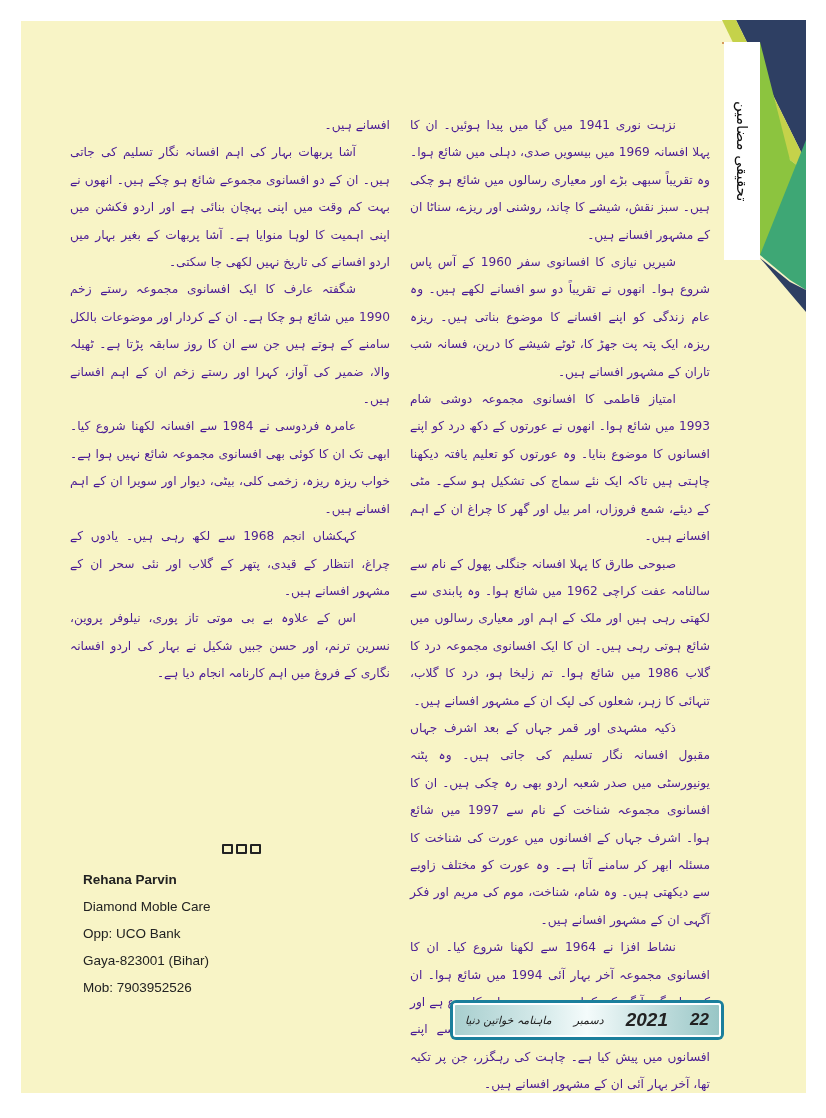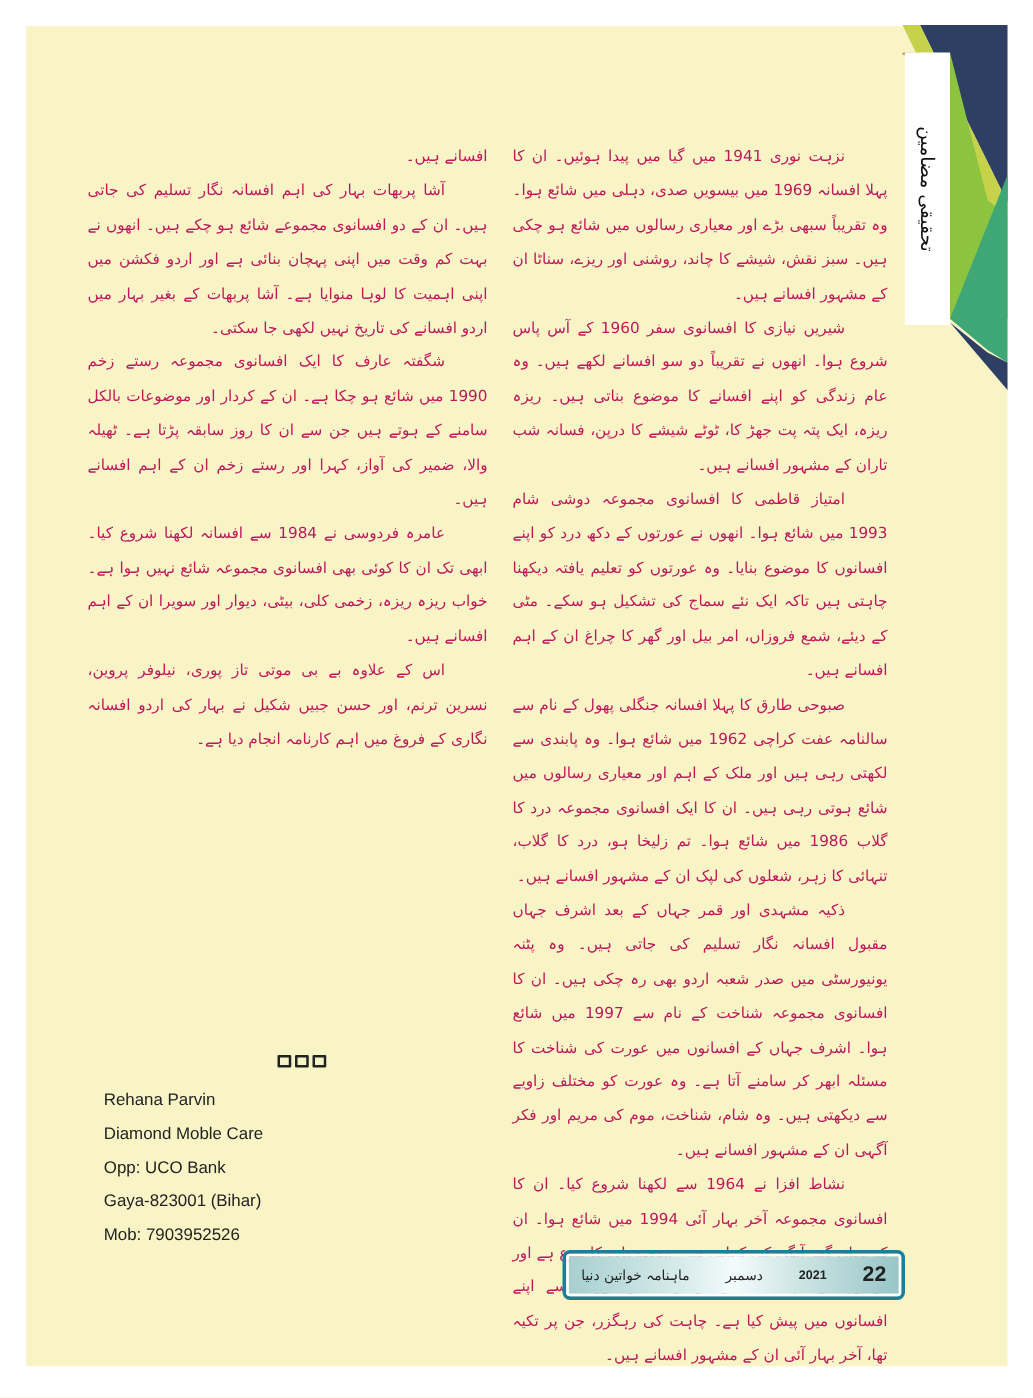--- a/index.html
+++ b/index.html
@@ -16,47 +16,48 @@
     position: absolute; left: 724px; top: 42px; width: 36px; height: 218px; background: #ffffff;
     display: flex; align-items: center; justify-content: center;
   }
   .side-label {
     writing-mode: vertical-rl; direction: rtl; font-size: 15px; color: #111;
     font-family: "DejaVu Sans", sans-serif; white-space: nowrap;
   }
   .accent-line { position: absolute; left: 722px; top: 42px; width: 14px; height: 2px; background: #d59a5c; }
   .col {
     position: absolute; direction: rtl; text-align: justify;
-    font-family: "DejaVu Sans", sans-serif; font-size: 12.2px; line-height: 27.4px; color: #be185d;
+    font-family: "DejaVu Sans", sans-serif; font-size: 12.2px; line-height: 27.4px; color: #4c1d95;
   }
   .col p { margin: 0; }
   .col p.indent { text-indent: 34px; }
   .col-right { left: 410px; top: 112px; width: 300px; }
   .col-left { left: 70px; top: 112px; width: 320px; }
   .end-marks {
     position: absolute; left: 222px; top: 844px; display: flex; gap: 3px;
   }
   .end-marks span {
     width: 11px; height: 10px; border: 2px solid #222; box-sizing: border-box; border-radius: 1px;
   }
   .address {
     position: absolute; left: 83px; top: 866px; font-family: "Liberation Sans", sans-serif;
     font-size: 13.5px; color: #222; line-height: 27px;
   }
-  .address .name { font-weight: normal; }
+  .address .name { font-weight: bold; }
   .footer {
     position: absolute; left: 453px; top: 1003px; width: 268px; height: 34px;
     border-radius: 3px;
     background: linear-gradient(to right, #a8cfcf 0%, #d9ecec 35%, #f4fbfb 50%, #cde4e4 70%, #98c6c6 100%);
     border: 2px solid #ffffff; box-shadow: 0 0 0 3px #1b7f9c;
     display: flex; align-items: center; justify-content: space-between; padding: 0 10px;
     box-sizing: border-box;
+    font-style: italic;
   }
   .footer .page-no { font-family: "Liberation Sans", sans-serif; font-weight: bold; font-size: 17px; color: #222; }
-  .footer .year { font-family: "Liberation Sans", sans-serif; font-weight: bold; font-size: 10px; color: #222; }
+  .footer .year { font-family: "Liberation Sans", sans-serif; font-weight: bold; font-size: 19px; color: #222; }
   .footer .urdu { font-size: 11px; color: #222; direction: rtl; }
 </style>
 </head>
 <body>
 
 <div class="page"></div>
 
 <svg class="deco" viewBox="0 0 826 1118">
   <polygon points="736,20 806,20 806,162" fill="#2e3f63"></polygon>
   <polygon points="722,20 736,20 806,162 806,172 790,160" fill="#c5d24a"></polygon>
@@ -76,20 +77,21 @@
     <p class="indent">امتیاز قاطمی کا افسانوی مجموعہ دوشی شام 1993 میں شائع ہوا۔ انھوں نے عورتوں کے دکھ درد کو اپنے افسانوں کا موضوع بنایا۔ وہ عورتوں کو تعلیم یافتہ دیکھنا چاہتی ہیں تاکہ ایک نئے سماج کی تشکیل ہو سکے۔ مٹی کے دیئے، شمع فروزاں، امر بیل اور گھر کا چراغ ان کے اہم افسانے ہیں۔</p>
     <p class="indent">صبوحی طارق کا پہلا افسانہ جنگلی پھول کے نام سے سالنامہ عفت کراچی 1962 میں شائع ہوا۔ وہ پابندی سے لکھتی رہی ہیں اور ملک کے اہم اور معیاری رسالوں میں شائع ہوتی رہی ہیں۔ ان کا ایک افسانوی مجموعہ درد کا گلاب 1986 میں شائع ہوا۔ تم زلیخا ہو، درد کا گلاب، تنہائی کا زہر، شعلوں کی لپک ان کے مشہور افسانے ہیں۔</p>
     <p class="indent">ذکیہ مشہدی اور قمر جہاں کے بعد اشرف جہاں مقبول افسانہ نگار تسلیم کی جاتی ہیں۔ وہ پٹنہ یونیورسٹی میں صدر شعبہ اردو بھی رہ چکی ہیں۔ ان کا افسانوی مجموعہ شناخت کے نام سے 1997 میں شائع ہوا۔ اشرف جہاں کے افسانوں میں عورت کی شناخت کا مسئلہ ابھر کر سامنے آتا ہے۔ وہ عورت کو مختلف زاویے سے دیکھتی ہیں۔ وہ شام، شناخت، موم کی مریم اور فکر آگہی ان کے مشہور افسانے ہیں۔</p>
     <p class="indent">نشاط افزا نے 1964 سے لکھنا شروع کیا۔ ان کا افسانوی مجموعہ آخر بہار آئی 1994 میں شائع ہوا۔ ان کے یہاں گھر آنگن کی کہانی ہے۔ موضوعات کا تنوع ہے اور لڑکیوں کے ذہنی انتشار کو بہت خوبصورتی سے اپنے افسانوں میں پیش کیا ہے۔ چاہت کی رہگزر، جن پر تکیہ تھا، آخر بہار آئی ان کے مشہور افسانے ہیں۔</p>
   </div>
 <div class="col col-left" id="col-left">
     <p>افسانے ہیں۔</p>
     <p class="indent">آشا پربھات بہار کی اہم افسانہ نگار تسلیم کی جاتی ہیں۔ ان کے دو افسانوی مجموعے شائع ہو چکے ہیں۔ انھوں نے بہت کم وقت میں اپنی پہچان بنائی ہے اور اردو فکشن میں اپنی اہمیت کا لوہا منوایا ہے۔ آشا پربھات کے بغیر بہار میں اردو افسانے کی تاریخ نہیں لکھی جا سکتی۔</p>
     <p class="indent">شگفتہ عارف کا ایک افسانوی مجموعہ رستے زخم 1990 میں شائع ہو چکا ہے۔ ان کے کردار اور موضوعات بالکل سامنے کے ہوتے ہیں جن سے ان کا روز سابقہ پڑتا ہے۔ ٹھیلہ والا، ضمیر کی آواز، کہرا اور رستے زخم ان کے اہم افسانے ہیں۔</p>
     <p class="indent">عامرہ فردوسی نے 1984 سے افسانہ لکھنا شروع کیا۔ ابھی تک ان کا کوئی بھی افسانوی مجموعہ شائع نہیں ہوا ہے۔ خواب ریزہ ریزہ، زخمی کلی، بیٹی، دیوار اور سویرا ان کے اہم افسانے ہیں۔</p>
+    <p class="indent">کہکشاں انجم 1968 سے لکھ رہی ہیں۔ یادوں کے چراغ، انتظار کے قیدی، پتھر کے گلاب اور نئی سحر ان کے مشہور افسانے ہیں۔</p>
     <p class="indent">اس کے علاوہ بے بی موتی تاز پوری، نیلوفر پروین، نسرین ترنم، اور حسن جبیں شکیل نے بہار کی اردو افسانہ نگاری کے فروغ میں اہم کارنامہ انجام دیا ہے۔</p>
   </div>
 
 <div class="end-marks" id="end-marks">
     <span></span>
     <span></span>
     <span></span>
   </div>
 
 <div class="address">

